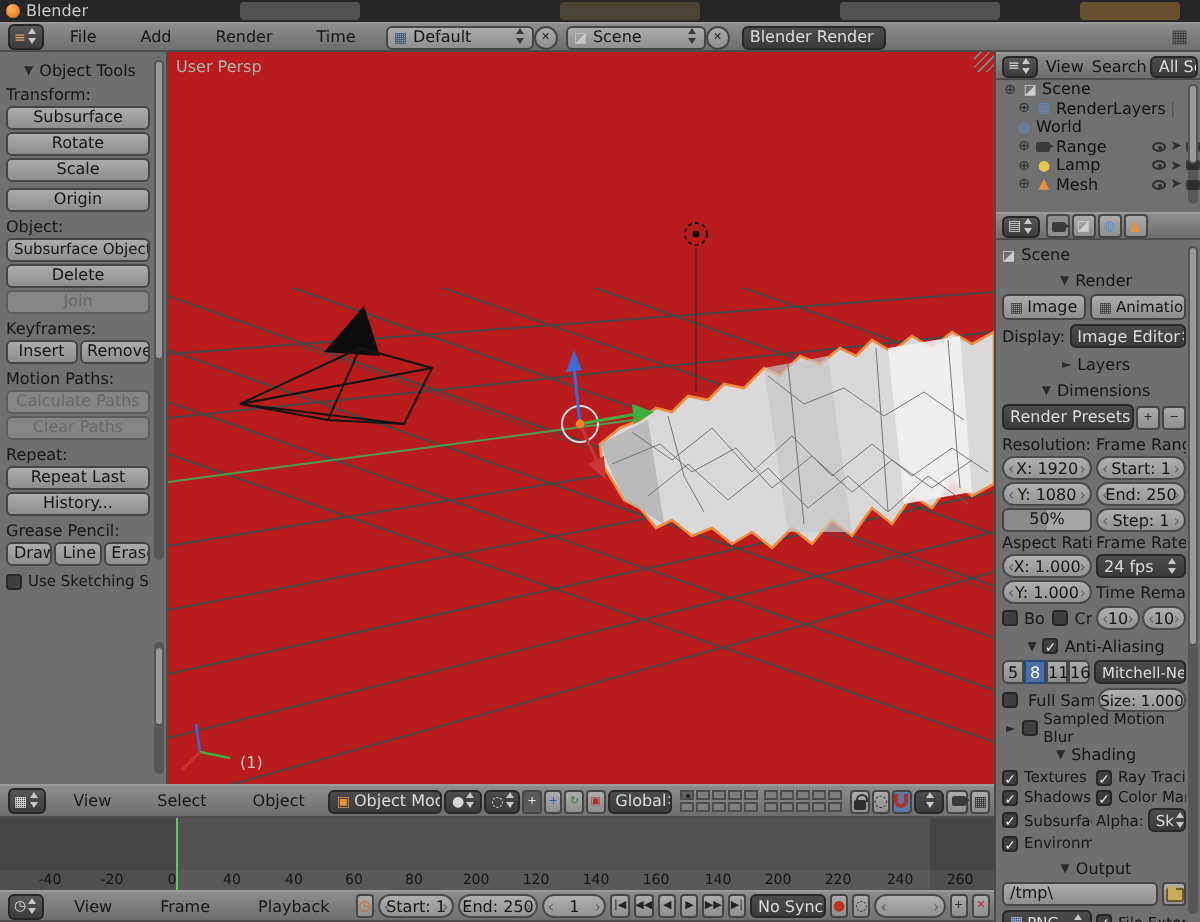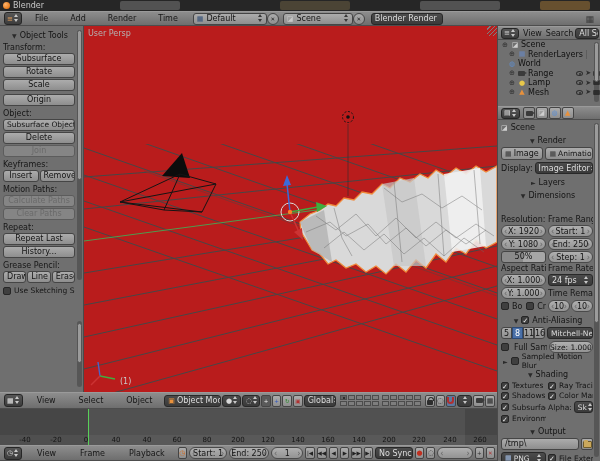--- a/index.html
+++ b/index.html
@@ -474,21 +474,29 @@
 
       <div class="hdr" style="margin-top:3px">
         <span class="tri">►</span>
         <span>Layers</span>
       </div>
 
       <div class="hdr" style="margin-top:3px">
         <span class="tri">▼</span>
         <span>Dimensions</span>
       </div>
-      <div class="pcol2" style="margin-top:15px">
+      <div class="row" style="gap:1px;margin-top:2px">
+        <span class="dd" style="flex:1;height:13px">
+          <span>Render Presets</span>
+          <span class="dda"></span>
+        </span>
+        <span class="tlbtn">+</span>
+        <span class="tlbtn">−</span>
+      </div>
+      <div class="pcol2" style="margin-top:3px">
         <span class="lab">Resolution:</span>
         <span class="lab">Frame Range:</span>
         <span class="fld">X: 1920</span>
         <span class="fld">Start: 1</span>
         <span class="fld">Y: 1080</span>
         <span class="fld">End: 250</span>
         <span class="btn" style="background:linear-gradient(to right,#8a8a8a 50%,#a6a6a6 50%)">50%</span>
         <span class="fld">Step: 1</span>
         <span class="lab">Aspect Ratio:</span>
         <span class="lab">Frame Rate:</span>

